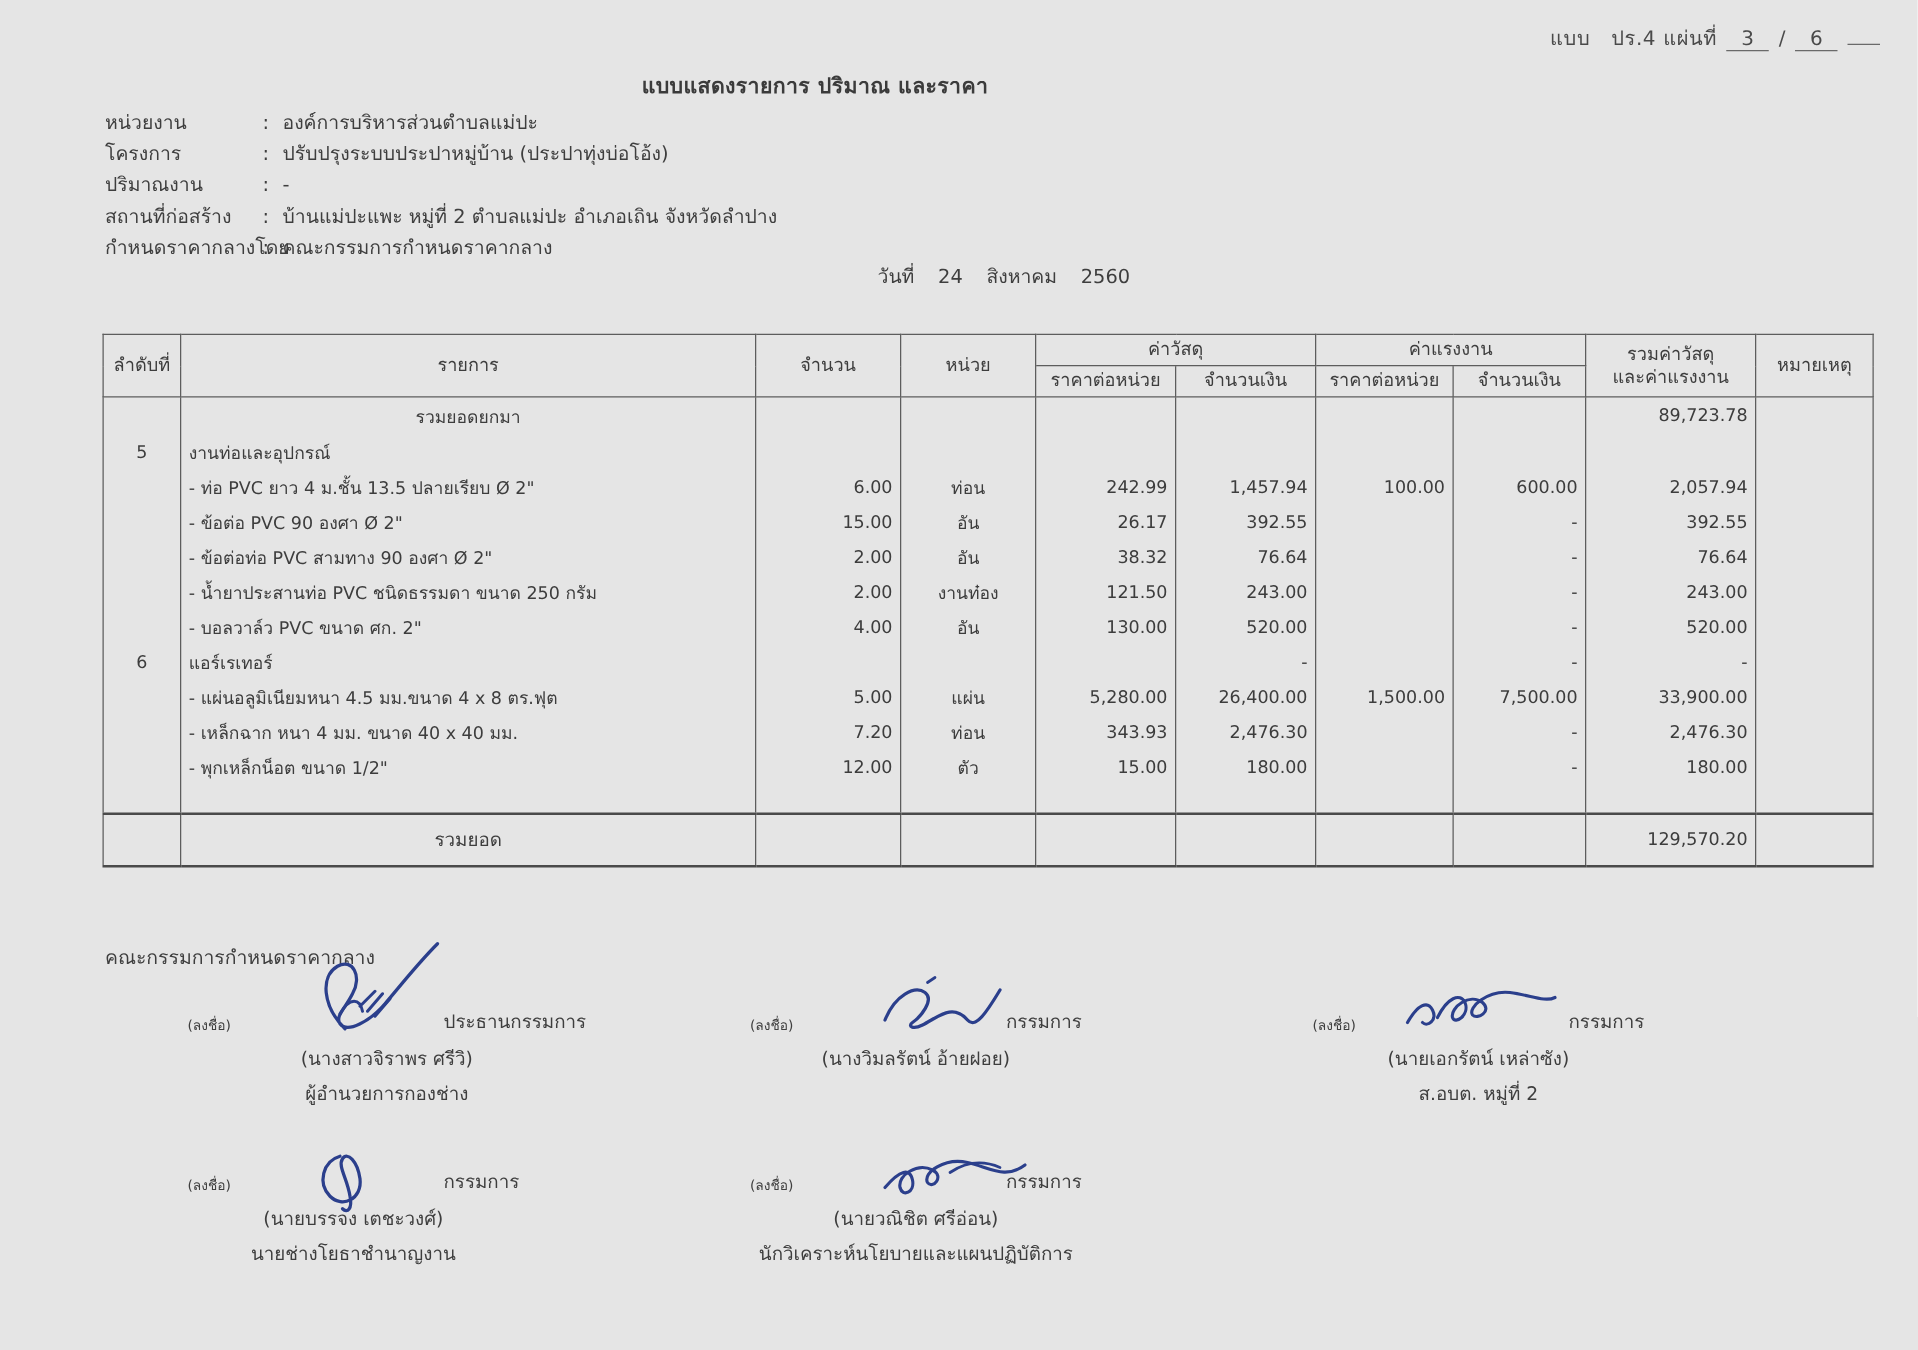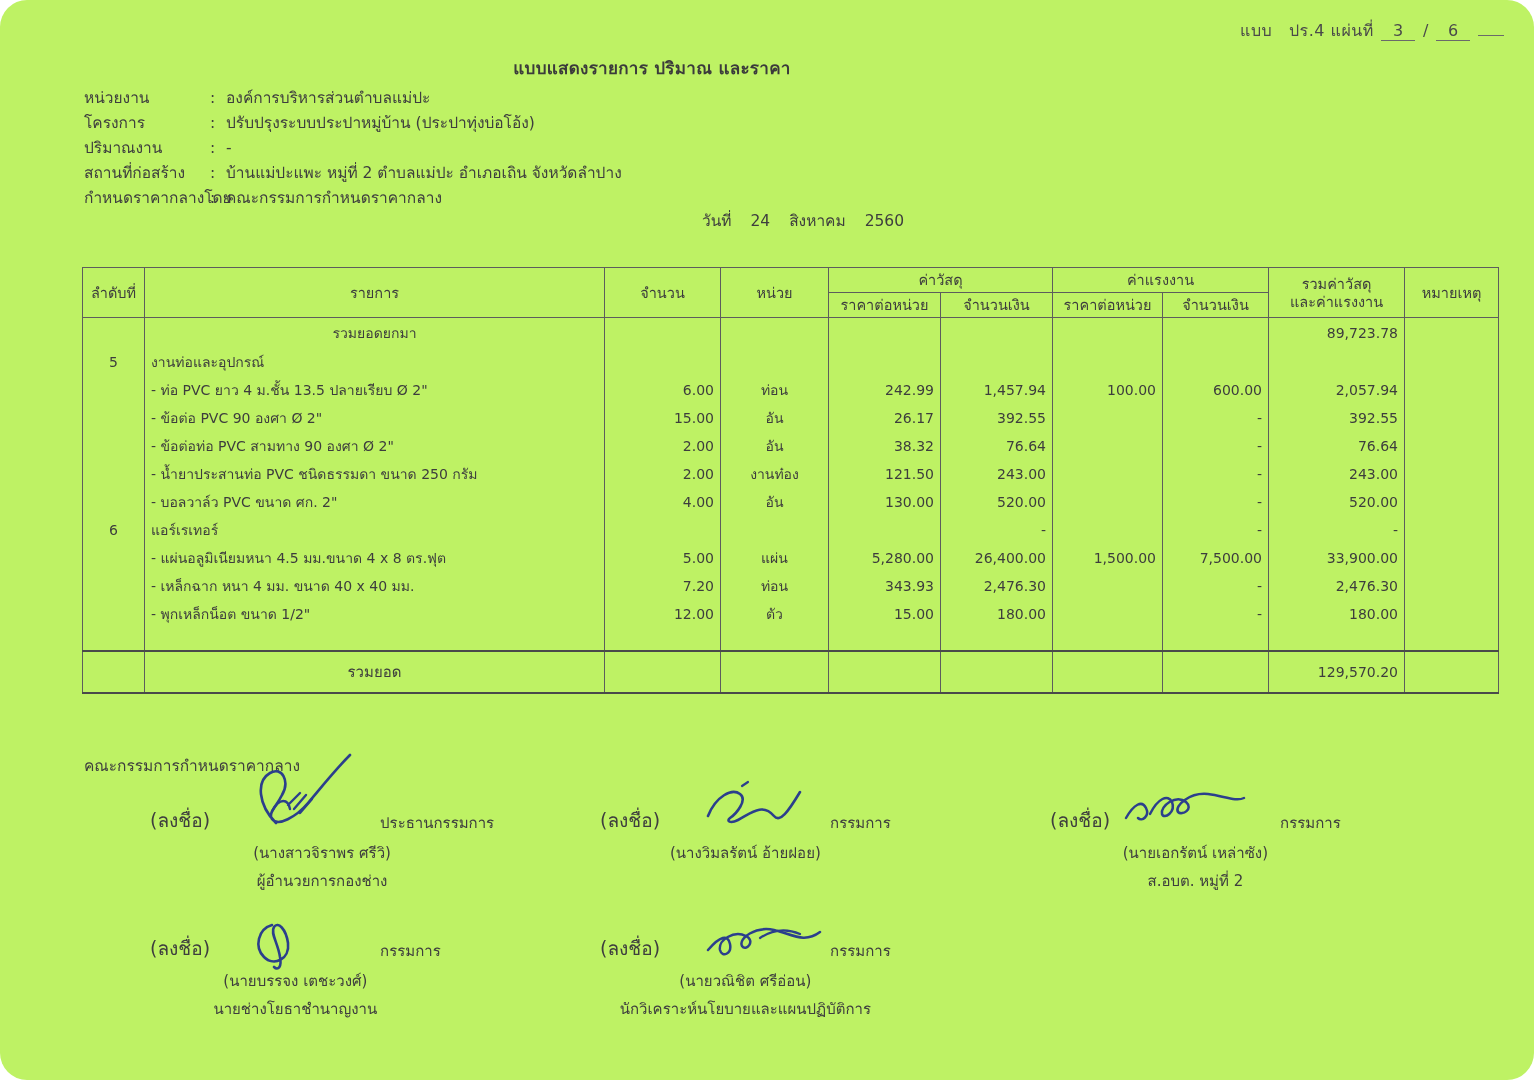--- a/index.html
+++ b/index.html
@@ -11,22 +11,21 @@
     width: 1534px;
     height: 1080px;
     position: relative;
     font-family: "DejaVu Sans", "Liberation Sans", sans-serif;
     color: #3a3a3a;
     overflow: hidden;
   }
   .page {
     position: absolute;
     inset: 0;
-    background: #bef264;
-    border-radius: 27px;
+    background: #e5e5e5;
   }
 
   
   .form-code {
     position: absolute;
     top: 18px;
     right: 30px;
     font-size: 16px;
     color: #4a4a4a;
     letter-spacing: .5px;
@@ -160,21 +159,21 @@
     text-align: center;
     white-space: nowrap;
   }
   .sig-line {
     display: flex;
     align-items: flex-end;
     justify-content: center;
     gap: 10px;
     position: relative;
   }
-  .sig-paren { font-size: 19px; }
+  .sig-paren { font-size: 11px; }
   .sig-space { display: inline-block; width: 150px; }
   .sig-role  { font-size: 15px; }
   .sig-name  { margin-top: 6px; font-size: 15px; }
   .sig-pos   { margin-top: 4px; font-size: 15px; }
 
   
   .scribble {
     position: absolute;
     pointer-events: none;
   }

